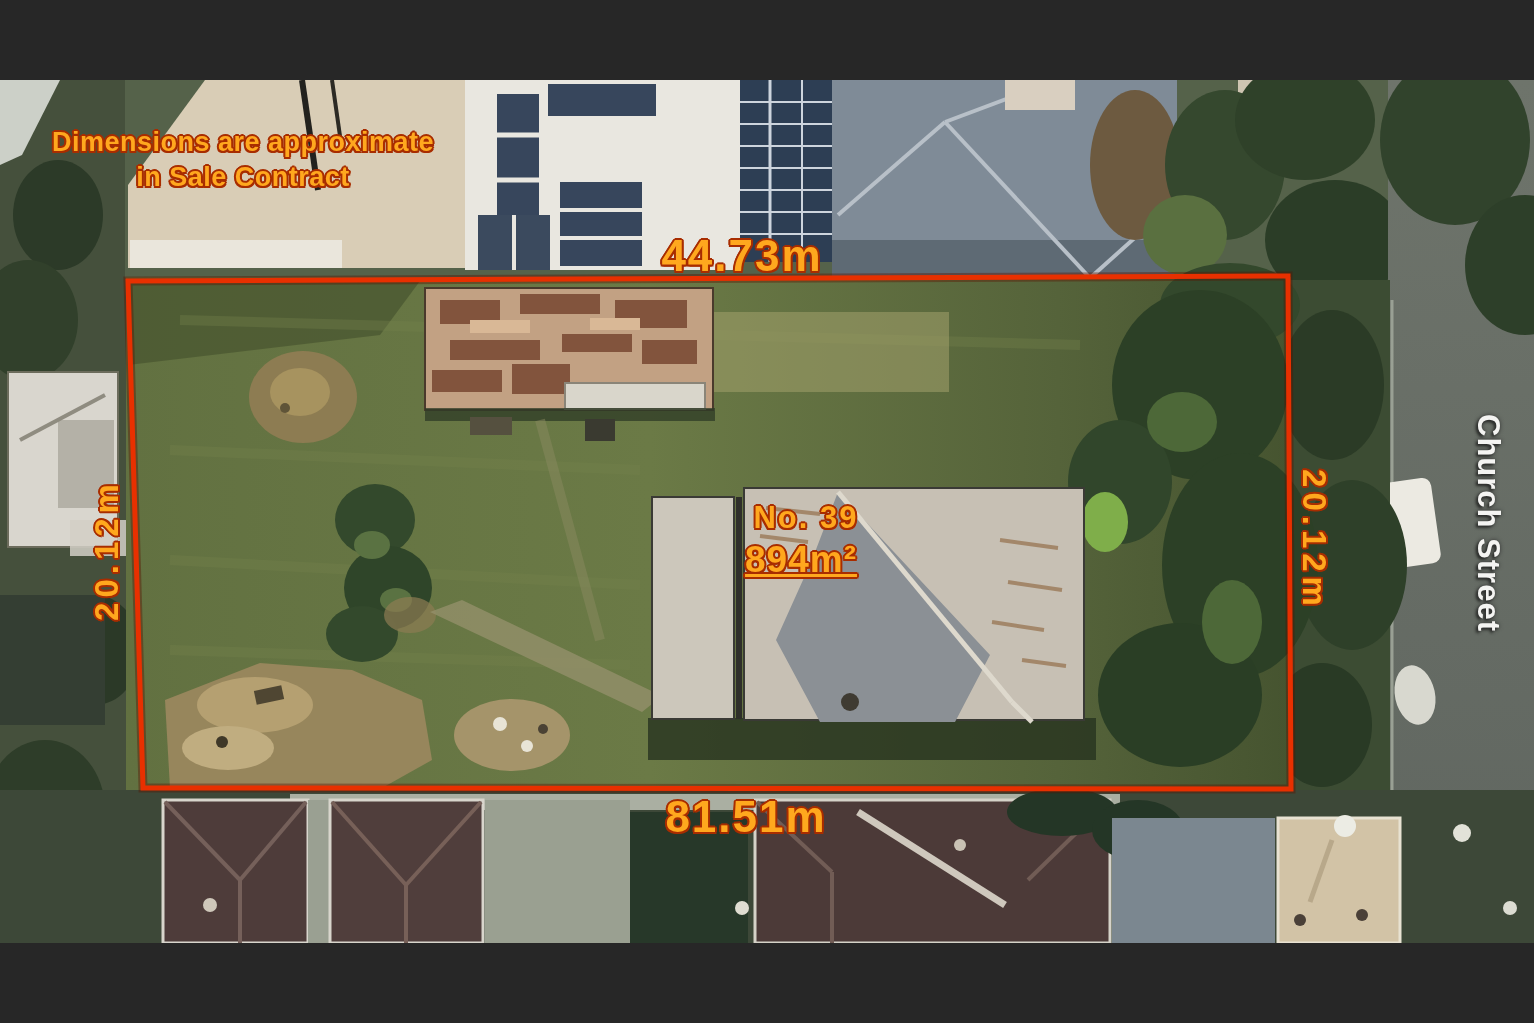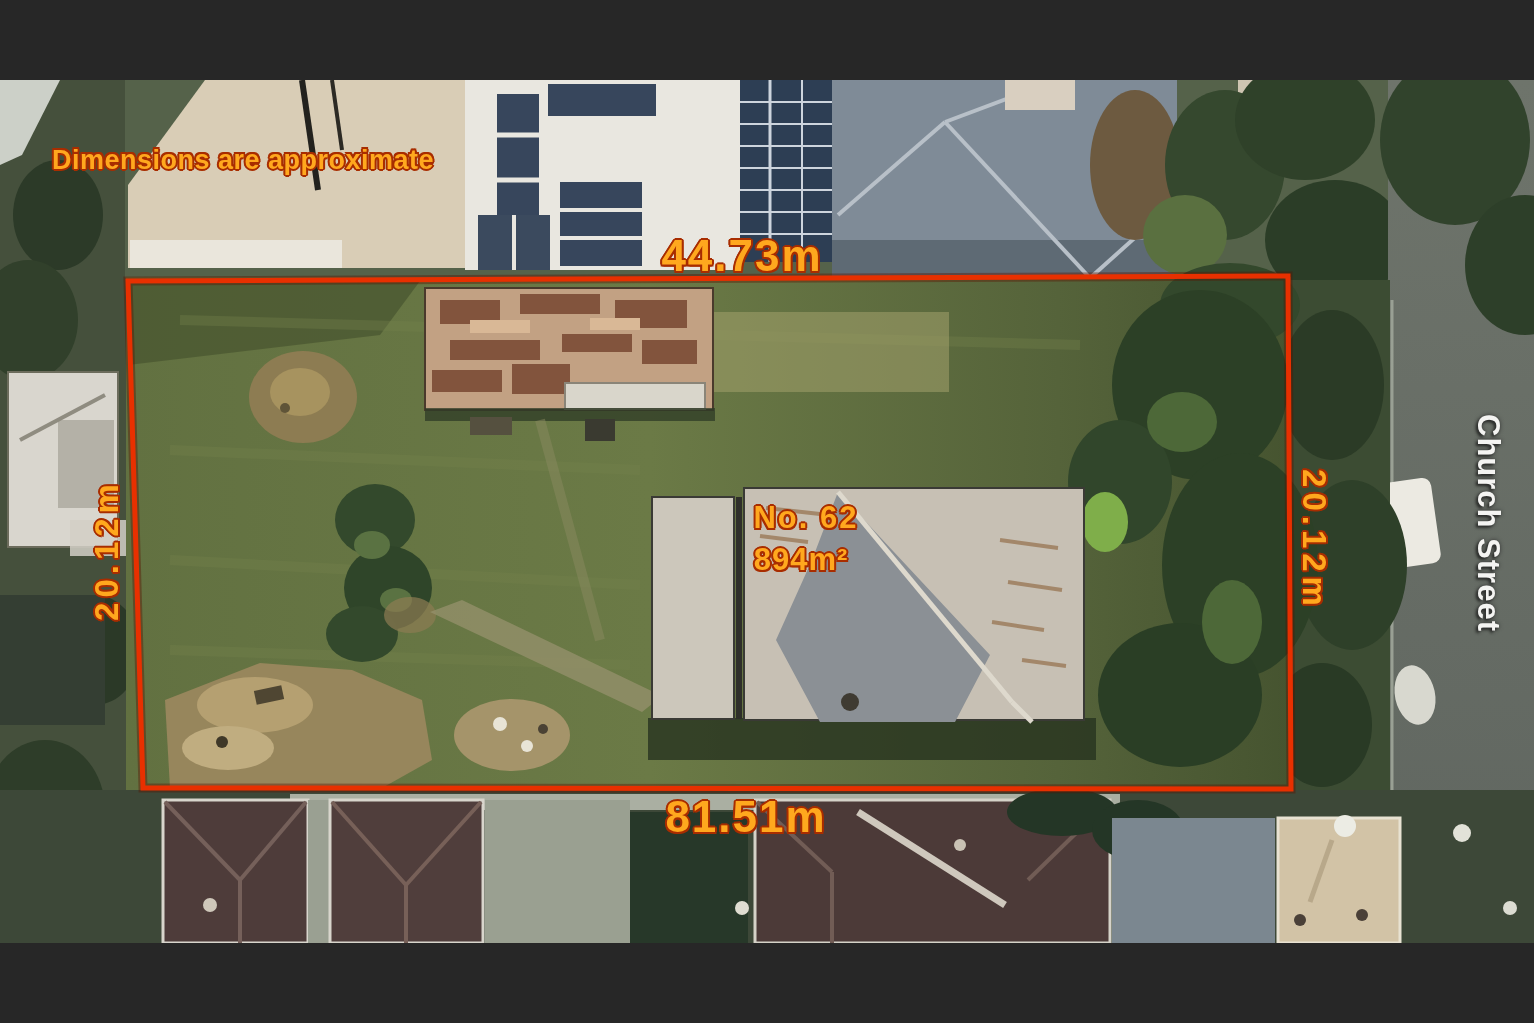--- a/index.html
+++ b/index.html
@@ -13,21 +13,21 @@
          transform:translate(-50%,-50%);}
   .orange{color:#FFA81E;
     text-shadow:2px 0 0 #a82d00,-2px 0 0 #a82d00,0 2px 0 #a82d00,0 -2px 0 #a82d00,
                 1.5px 1.5px 0 #a82d00,-1.5px 1.5px 0 #a82d00,
                 1.5px -1.5px 0 #a82d00,-1.5px -1.5px 0 #a82d00;}
   .dim{font-size:44px;letter-spacing:2px;}
   .dim-vert-left{transform:translate(-50%,-50%) rotate(-90deg);letter-spacing:5px;font-size:33px;}
   .dim-vert-right{transform:translate(-50%,-50%) rotate(90deg);letter-spacing:5px;font-size:33px;}
   #disclaimer{left:243px;top:160px;text-align:center;font-size:27px;line-height:35px;letter-spacing:0.5px;}
   #lot-number{left:806px;top:518px;font-size:31px;letter-spacing:2px;}
-  #lot-area{left:801px;top:560px;font-size:31px;letter-spacing:1px;}
+  #lot-area{left:801px;top:560px;font-size:37px;letter-spacing:1px;text-decoration:underline;}
   #street-label{left:1488px;top:523px;font-size:31px;color:#f4f4f2;letter-spacing:1px;
     transform:translate(-50%,-50%) rotate(90deg);
     text-shadow:0 0 4px #333,2px 2px 3px rgba(0,0,0,.65);}
 </style>
 </head>
 <body>
 
 <div id="stage">
 
   <svg id="photo" viewBox="0 0 1534 1023" xmlns="http://www.w3.org/2000/svg">
@@ -278,29 +278,30 @@
       <polygon points="128,281 1288,276 1291,789 143,788" fill="none" stroke="#5a1500" stroke-width="9" opacity="0.4"></polygon>
       <polygon points="128,281 1288,276 1291,789 143,788" fill="none" stroke="#e83000" stroke-width="5"></polygon>
     </g>
   </svg>
 
   <div class="bar" id="bar-top"></div>
   <div class="bar" id="bar-bottom"></div>
 
   <div class="label orange" id="disclaimer">
     <div>Dimensions are approximate</div>
+    <div>in Sale Contract</div>
   </div>
 
   <div class="label orange dim" style="left:742px;top:256px;">44.73m</div>
 
   <div class="label orange dim" style="left:746px;top:817px;">81.51m</div>
 
   <div class="label orange dim dim-vert-left" style="left:107px;top:550px;">20.12m</div>
 
   <div class="label orange dim dim-vert-right" style="left:1314px;top:540px;">20.12m</div>
 
-  <div class="label orange" id="lot-number">No. 62</div>
+  <div class="label orange" id="lot-number">No. 39</div>
 
   <div class="label orange" id="lot-area">894m²</div>
 
   <div class="label" id="street-label">Church Street</div>
 
 </div>
 
 </body></html>

